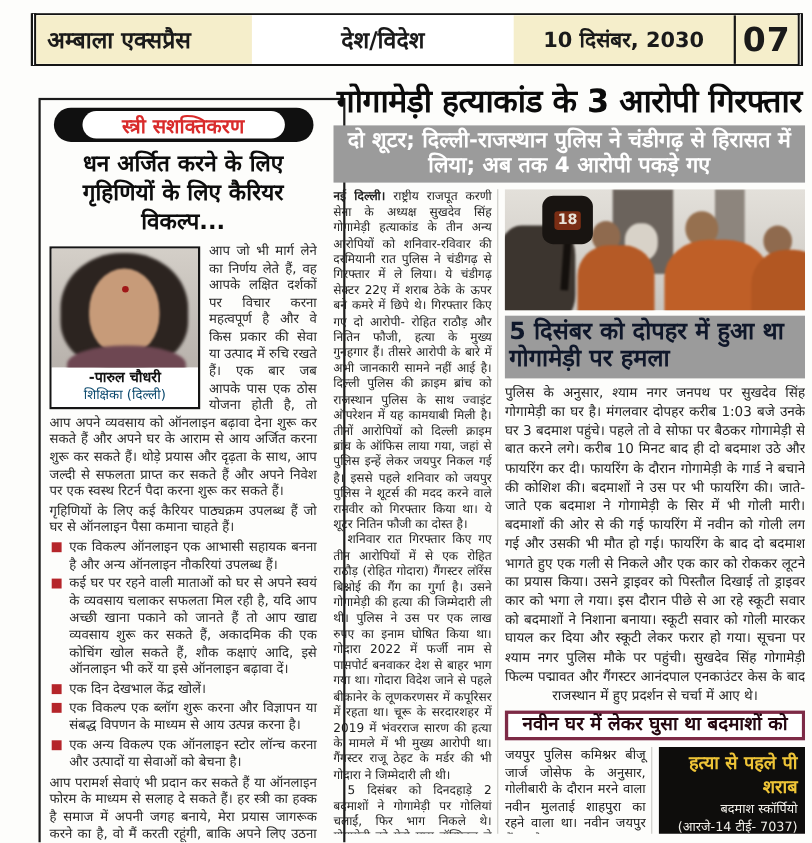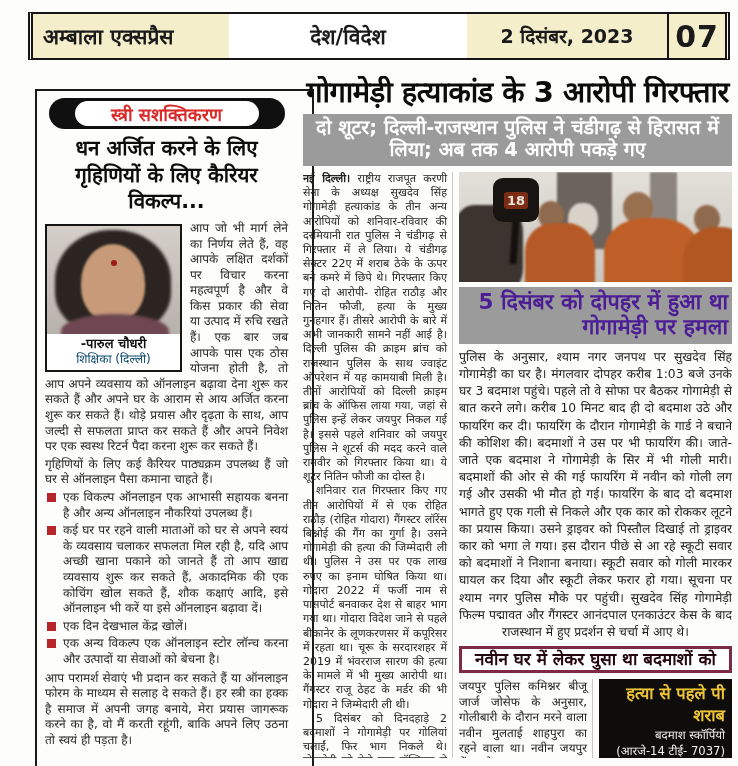--- a/index.html
+++ b/index.html
@@ -66,43 +66,43 @@
   .np-torso1 { position:absolute; left:24%; top:46%; width:70px; height:70px; background:#b55a26; border-radius:40% 40% 10% 10%; }
   .np-head2 { position:absolute; left:60%; top:18%; width:30px; height:32px; background:#96704f; border-radius:50%; }
   .np-torso2 { position:absolute; left:53%; top:42%; width:96px; height:80px; background:#bf5f27; border-radius:42% 42% 8% 8%; }
   .np-head3 { position:absolute; left:86%; top:30%; width:26px; height:28px; background:#8f6a4e; border-radius:50%; }
   .np-torso3 { position:absolute; left:82%; top:50%; width:70px; height:70px; background:#b25722; border-radius:45% 45% 8% 8%; }
   .np-arm { position:absolute; left:-6px; top:30%; width:70px; height:90px; background:#3c352f; border-radius:30%; }
   .np-mic { position:absolute; left:34px; top:6px; width:46px; height:44px; background:#181411; border-radius:22% ; display:flex; align-items:center; justify-content:center; }
   .np-mic span { color:#e8e2d8; font-weight:bold; font-size:13px; background:#7a2d14; padding:1px 3px; border-radius:3px; }
   .np-stem { position:absolute; left:52px; top:48px; width:7px; height:44px; background:#14100d; transform:rotate(4deg); }
 
-  .gray-heading { margin-top:5px; background:#9b9b9b; color:#4c1d95; font-weight:bold; font-size:21.5px; line-height:1.18;
-    text-align:right; padding:2px 4px 4px 4px; }
+  .gray-heading { margin-top:5px; background:#9b9b9b; color:#0f172a; font-weight:bold; font-size:21.5px; line-height:1.18;
+    text-align:left; padding:2px 4px 4px 4px; }
   .body2 { margin-top:5px; font-size:12.3px; line-height:17.2px; text-align:justify; text-align-last:center; color:#1f1f1f; }
 
   .maroon-heading { margin-top:5px; background:#7d2a46; padding:3px; }
   .maroon-inner { background:#ffffff; text-align:center; font-weight:bold; font-size:17px; line-height:1.25; color:#23060f; padding:0 2px; }
 
   .bottom-row { display:flex; margin-top:6px; flex:1; overflow:hidden; }
   .bottom-left { width:134px; padding-right:5px; border-right:1px solid #c9c9c4; font-size:11.8px; line-height:15.4px;
     text-align:justify; color:#222; overflow:hidden; }
   .black-box { flex:1; margin-left:6px; background:#0e0d0c; color:#f2f0ea; padding:4px 7px 6px 7px; text-align:right; overflow:hidden; }
   .black-box-heading { color:#eec437; font-weight:bold; font-size:16.5px; line-height:1.3; }
   .black-box-body { font-size:11.6px; line-height:15.6px; margin-top:2px; }
 </style>
 </head>
 <body>
 
 <div class="page">
 
   <div class="masthead">
     <div class="mast-name">अम्बाला एक्सप्रैस</div>
     <div class="mast-section">देश/विदेश</div>
-    <div class="mast-date">2 दिसंबर, 2023</div>
+    <div class="mast-date">10 दिसंबर, 2030</div>
     <div class="mast-page">07</div>
   </div>
 
   <div class="left-article">
     <div class="badge-pill">
       <div class="badge-inner">
         <span class="badge-text">स्त्री सशक्तिकरण</span>
       </div>
     </div>
     <div class="left-headline">धन अर्जित करने के लिए गृहिणियों के लिए कैरियर विकल्प...</div>
@@ -118,21 +118,21 @@
           <div class="cap-name">-पारुल चौधरी</div>
           <div class="cap-role">शिक्षिका (दिल्ली)</div>
         </div>
       </div>
       <p>आप जो भी मार्ग लेने का निर्णय लेते हैं, वह आपके लक्षित दर्शकों पर विचार करना महत्वपूर्ण है और वे किस प्रकार की सेवा या उत्पाद में रुचि रखते हैं। एक बार जब आपके पास एक ठोस योजना होती है, तो आप अपने व्यवसाय को ऑनलाइन बढ़ावा देना शुरू कर सकते हैं और अपने घर के आराम से आय अर्जित करना शुरू कर सकते हैं। थोड़े प्रयास और दृढ़ता के साथ, आप जल्दी से सफलता प्राप्त कर सकते हैं और अपने निवेश पर एक स्वस्थ रिटर्न पैदा करना शुरू कर सकते हैं।</p>
       <p class="intro2">गृहिणियों के लिए कई कैरियर पाठ्यक्रम उपलब्ध हैं जो घर से ऑनलाइन पैसा कमाना चाहते हैं।</p>
       <ul class="career-list">
         <li><span class="sq"></span><span>एक विकल्प ऑनलाइन एक आभासी सहायक बनना है और अन्य ऑनलाइन नौकरियां उपलब्ध हैं।</span></li>
         <li><span class="sq"></span><span>कई घर पर रहने वाली माताओं को घर से अपने स्वयं के व्यवसाय चलाकर सफलता मिल रही है, यदि आप अच्छी खाना पकाने को जानते हैं तो आप खाद्य व्यवसाय शुरू कर सकते हैं, अकादमिक की एक कोचिंग खोल सकते हैं, शौक कक्षाएं आदि, इसे ऑनलाइन भी करें या इसे ऑनलाइन बढ़ावा दें।</span></li>
         <li><span class="sq"></span><span>एक दिन देखभाल केंद्र खोलें।</span></li>
-        <li><span class="sq"></span></li>
+        <li><span class="sq"></span><span>एक विकल्प एक ब्लॉग शुरू करना और विज्ञापन या संबद्ध विपणन के माध्यम से आय उत्पन्न करना है।</span></li>
         <li><span class="sq"></span><span>एक अन्य विकल्प एक ऑनलाइन स्टोर लॉन्च करना और उत्पादों या सेवाओं को बेचना है।</span></li>
       </ul>
       <p class="outro">आप परामर्श सेवाएं भी प्रदान कर सकते हैं या ऑनलाइन फोरम के माध्यम से सलाह दे सकते हैं। हर स्त्री का हक्क है समाज में अपनी जगह बनाये, मेरा प्रयास जागरूक करने का है, वो मैं करती रहूंगी, बाकि अपने लिए उठना तो स्वयं ही पड़ता है।</p>
     </div>
   </div>
 
   <div class="main-article">
     <div class="main-headline">गोगामेड़ी हत्याकांड के 3 आरोपी गिरफ्तार</div>
     <div class="sub-headline">दो शूटर; दिल्ली-राजस्थान पुलिस ने चंडीगढ़ से हिरासत में लिया; अब तक 4 आरोपी पकड़े गए</div>
 

